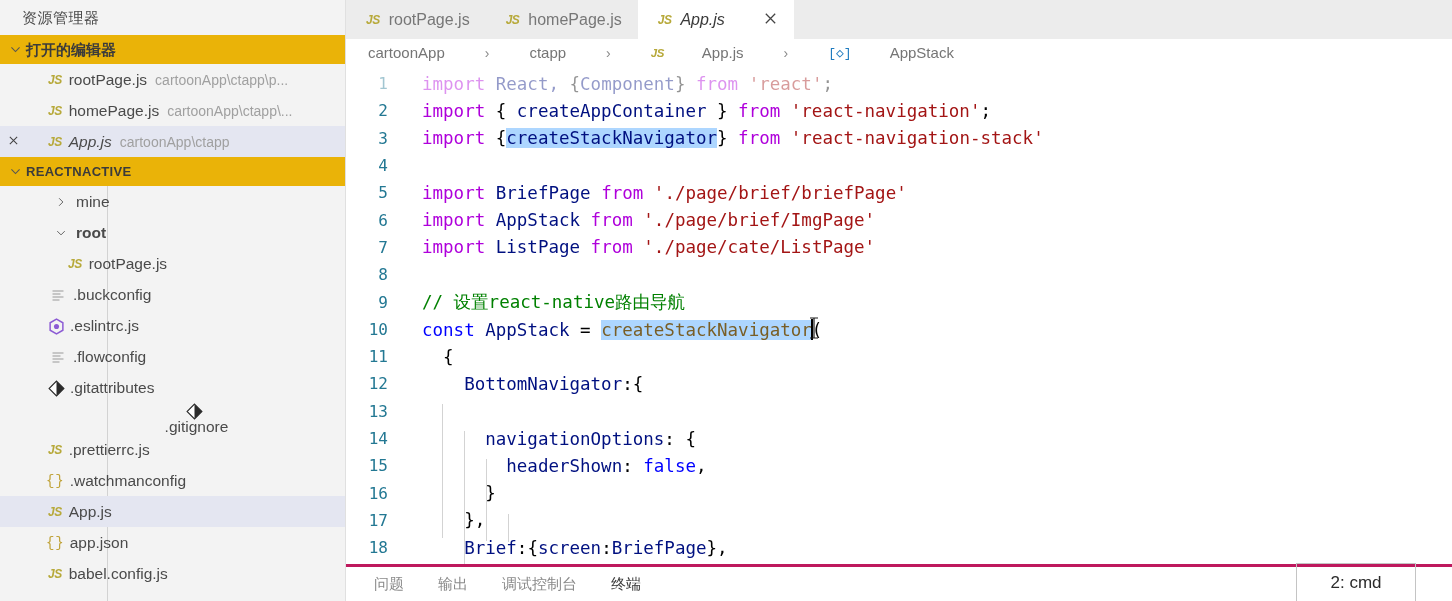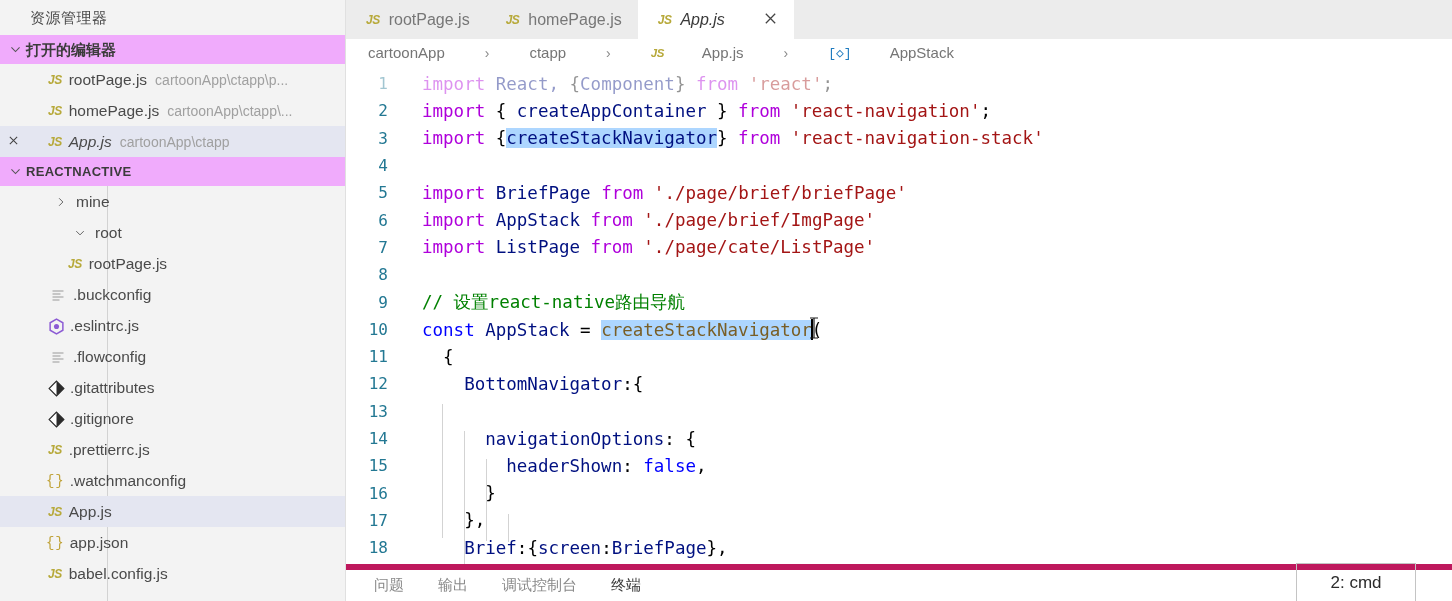--- a/index.html
+++ b/index.html
@@ -31,26 +31,25 @@
   }
   .sidebar-title {
     height: 35px;
     line-height: 35px;
     padding-left: 22px;
     font-size: 15px;
     color: #4a4a4a;
     letter-spacing: 0.5px;
     background: #f3f3f3;
     white-space: nowrap;
-    margin-left: 8px;
   }
   .section-header {
     height: 29px;
     line-height: 29px;
-    background: #f0abfc;
+    background: #eab308;
     display: flex;
     align-items: center;
     padding-left: 4px;
     font-size: 14.5px;
     font-weight: bold;
     color: #3b3b3b;
     white-space: nowrap;
   }
   .section-header .chev {
     width: 22px;
@@ -282,21 +281,21 @@
     position: absolute;
     width: 1px;
     background: #d3d3d3;
     top: 0; bottom: 0;
   }
 
   
   .panel {
     height: 37px;
     flex: 0 0 37px;
-    border-top: 6px solid #be185d;
+    border-top: 3px solid #be185d;
     background: #ffffff;
     display: flex;
     align-items: center;
     padding-left: 28px;
     position: relative;
   }
   .panel-tab {
     font-size: 15px;
     color: #8a8a8a;
     margin-right: 34px;
@@ -392,21 +391,21 @@
 
       <div class="row" style="padding-left:52px;">
         <span class="tree-chev">
           <svg width="12" height="12" viewBox="0 0 16 16">
               <path d="M5.5 3 L10.5 8 L5.5 13" fill="none" stroke="#616161" stroke-width="1.3"></path>
             </svg>
         </span>
         <span class="fname" style="margin-left:6px;">mine</span>
       </div>
 
-      <div class="row" style="padding-left:71px;">
+      <div class="row" style="padding-left:52px;font-weight:bold;">
         <span class="tree-chev">
           <svg width="12" height="12" viewBox="0 0 16 16">
               <path d="M3 5.5 L8 10.5 L13 5.5" fill="none" stroke="#616161" stroke-width="1.3"></path>
             </svg>
         </span>
         <span class="fname" style="margin-left:6px;">root</span>
       </div>
 
       <div class="row" style="padding-left:68px;">
         <span class="icon-js">JS</span>
@@ -445,21 +444,21 @@
         <span class="icon-git">
           <svg width="17" height="17" viewBox="0 0 16 16">
             <path d="M8 1 L15 8 L8 15 L1 8 Z" fill="#2b2b2b"></path>
             <path d="M8 1 L8 15 L1 8 Z" fill="#ffffff"></path>
             <path d="M8 1 L15 8 L8 15 L1 8 Z" fill="none" stroke="#2b2b2b" stroke-width="1"></path>
           </svg>
         </span>
         <span class="fname">.gitattributes</span>
       </div>
 
-      <div class="row" style="padding-left:48px;">
+      <div class="row" style="padding-left:48px;flex-direction:column;">
         <span class="icon-git">
           <svg width="17" height="17" viewBox="0 0 16 16">
             <path d="M8 1 L15 8 L8 15 L1 8 Z" fill="#2b2b2b"></path>
             <path d="M8 1 L8 15 L1 8 Z" fill="#ffffff"></path>
             <path d="M8 1 L15 8 L8 15 L1 8 Z" fill="none" stroke="#2b2b2b" stroke-width="1"></path>
           </svg>
         </span>
         <span class="fname">.gitignore</span>
       </div>
 

